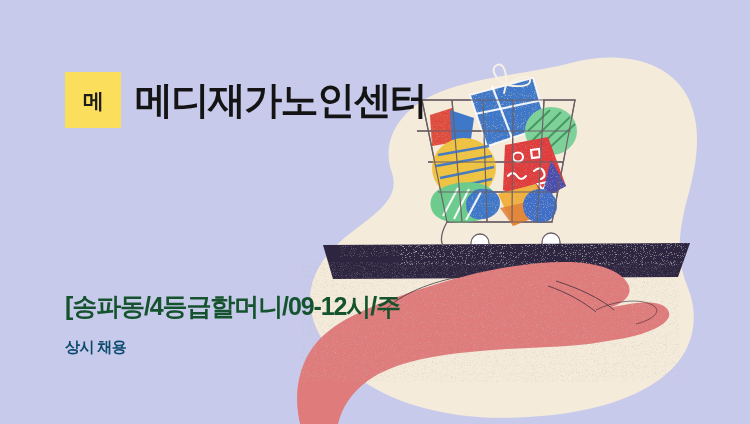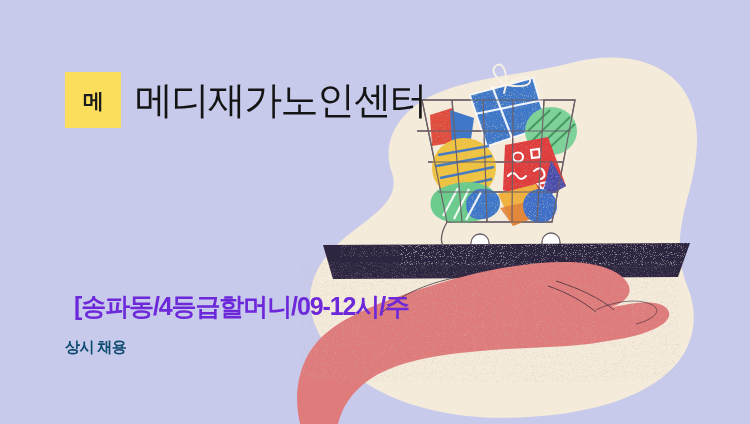--- a/index.html
+++ b/index.html
@@ -49,38 +49,37 @@
     align-items: center;
     justify-content: center;
     font-size: 21px;
     font-weight: 700;
     color: #1b1b1b;
     letter-spacing: -1px;
     line-height: 1;
   }
   .brand-title {
     font-size: 38px;
-    font-weight: 400;
+    font-weight: 700;
     color: #141414;
     letter-spacing: -1.6px;
     line-height: 1;
     white-space: nowrap;
   }
 
   .headline {
     position: absolute;
     left: 65px;
     top: 292px;
     font-size: 25px;
     font-weight: 700;
-    color: #6d28d9;
+    color: #14532d;
     letter-spacing: -1.1px;
     line-height: 1.15;
     white-space: nowrap;
-    margin-left: 9px;
   }
   .subline {
     position: absolute;
     left: 65px;
     top: 338px;
     font-size: 15px;
     font-weight: 700;
     color: #0c4a6e;
     letter-spacing: -0.6px;
     line-height: 1.2;

